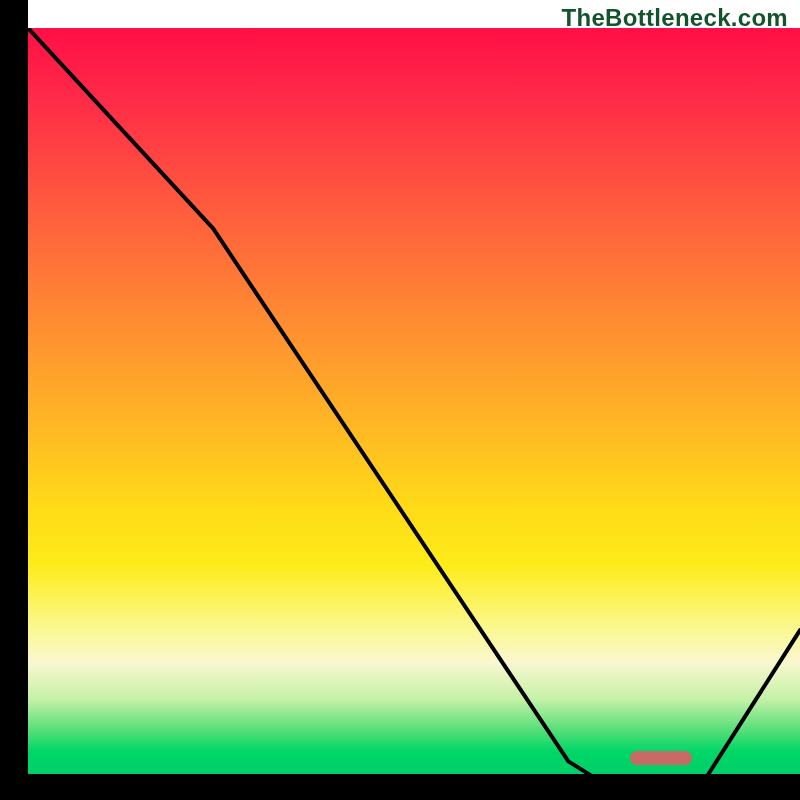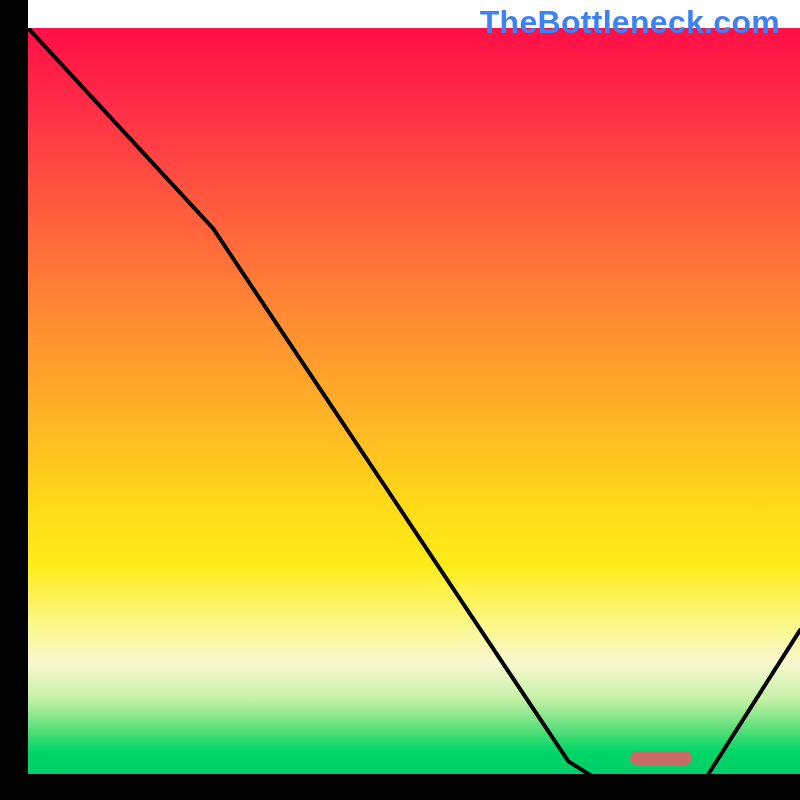--- a/index.html
+++ b/index.html
@@ -12,24 +12,24 @@
     font-family: Arial, Helvetica, sans-serif;
   }
   .stage {
     position: relative;
     width: 800px;
     height: 800px;
   }
   .watermark {
     position: absolute;
     top: 4px;
-    right: 20px;
-    font-size: 32px;
+    right: 12px;
+    font-size: 24px;
     font-weight: 600;
-    color: #3b82f6;
+    color: #14532d;
     letter-spacing: 0.3px;
     user-select: none;
   }
   .plot-area {
     position: absolute;
     left: 28px;        
     right: 0;
     top: 28px;         
     bottom: 26px;      
   }

